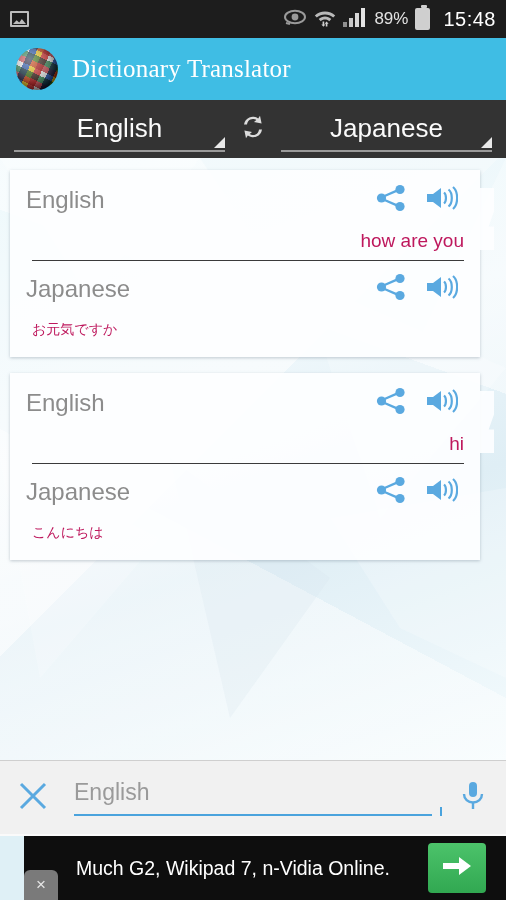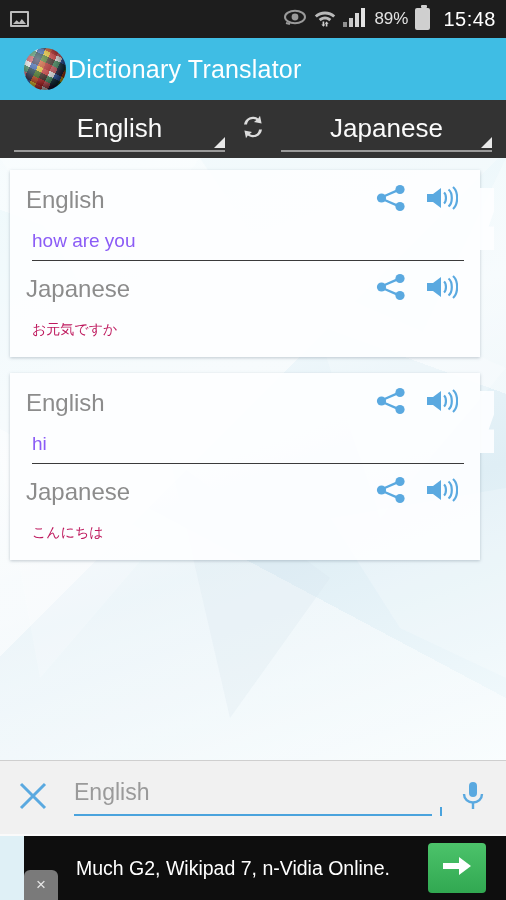--- a/index.html
+++ b/index.html
@@ -32,21 +32,21 @@
     width:15px;height:22px;border:2px solid #d0d0d0;border-radius:2px;
     position:relative;background:#cfcfcf;box-sizing:border-box;
   }
   .battery:before{
     content:"";position:absolute;top:-5px;left:4px;width:6px;height:3px;background:#d0d0d0;border-radius:1px;
   }
 
   
   .appbar{
     flex:0 0 62px;background:#3fbde4;display:flex;align-items:center;
-    padding:0 24px;box-sizing:border-box;gap:2px;
+    padding:0 16px;box-sizing:border-box;gap:14px;font-family:Liberation Serif, serif;
   }
   .logo{
     width:42px;height:42px;border-radius:50%;flex:0 0 42px;position:relative;overflow:hidden;
     background:
       radial-gradient(circle at 32% 28%, rgba(255,255,255,.45), rgba(0,0,0,.30) 78%),
       repeating-linear-gradient(115deg,#d42b2b 0 7px,#f2f2f2 7px 13px,#1f4fa8 13px 20px,#f0c419 20px 26px),
       repeating-linear-gradient(25deg,rgba(20,120,60,.85) 0 6px,rgba(255,255,255,.25) 6px 11px,rgba(200,30,40,.8) 11px 17px);
     background-blend-mode:normal,multiply,overlay;
     box-shadow:inset -3px -4px 7px rgba(0,0,0,.45);
   }
@@ -86,21 +86,21 @@
   }
   .card:after{ 
     content:"";position:absolute;right:-14px;top:18px;width:14px;height:62px;
     background:rgba(253,254,255,.93);
     clip-path:polygon(0 0,100% 0,100% 38%,62% 62%,100% 62%,100% 100%,0 100%);
     box-shadow:1px 1px 2px rgba(90,110,125,.22);
   }
   .row{display:flex;align-items:center;justify-content:space-between;}
   .lang-label{color:#8c8c8c;font-size:24px;}
   .actions{display:flex;align-items:center;gap:18px;padding-right:6px;}
-  .srctext{font-size:19px;color:#8b5cf6;padding:14px 0 8px 6px;}
+  .srctext{font-size:19px;color:#be185d;padding:14px 0 8px 6px;text-align:right;}
   .divider{height:1px;background:#3b3b3b;margin:0 0 12px 6px;}
   .dsttext{font-size:14px;color:#be185d;padding:16px 0 2px 6px;}
 
   
   .inputbar{
     flex:0 0 74px;background:#f1f1f1;border-top:1px solid #cfcfcf;
     display:flex;align-items:center;padding:0 16px;box-sizing:border-box;gap:14px;
   }
   .clearbtn{flex:0 0 34px;display:flex;align-items:center;justify-content:center;}
   .inputwrap{flex:1 1 auto;position:relative;padding:0 10px;}

